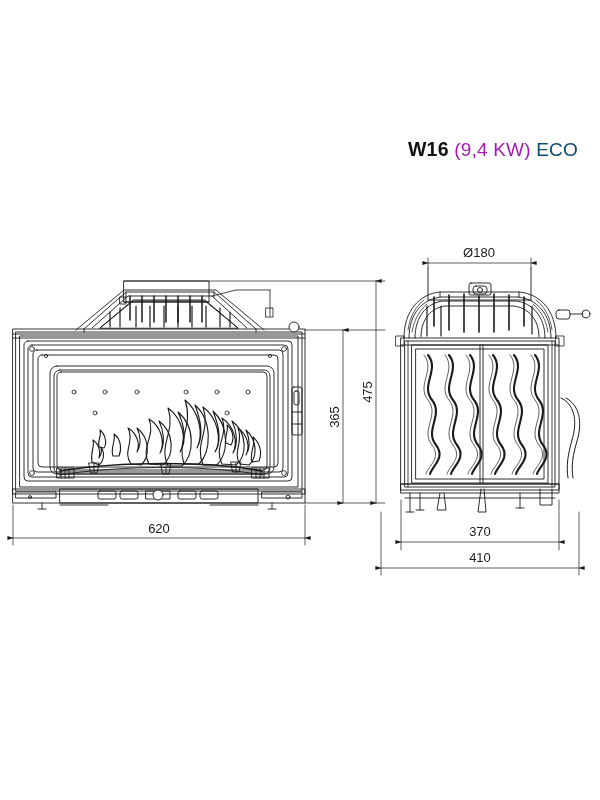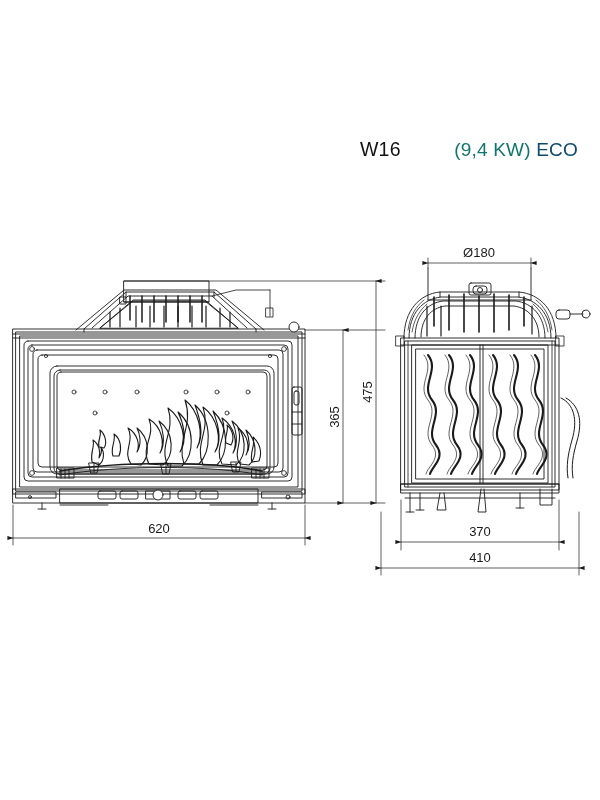--- a/index.html
+++ b/index.html
@@ -27,28 +27,27 @@
     position: absolute;
     right: 22px;
     top: 140px;
     text-align: right;
     white-space: nowrap;
     font-size: 19px;
     letter-spacing: 0.2px;
     line-height: 1;
   }
   #title-block .model {
-    font-weight: normal;
+    font-weight: bold;
     font-size: 19.5px;
     color: #111;
   }
   #title-block .power {
     font-weight: normal;
-    color: #0f766e;
-    margin-left: 48px;
+    color: #a21caf;
   }
   #title-block .eco {
     font-weight: normal;
     color: #0c4a6e;
   }
   svg#drawing {
     position: absolute;
     left: 0;
     top: 0;
     width: 600px;

